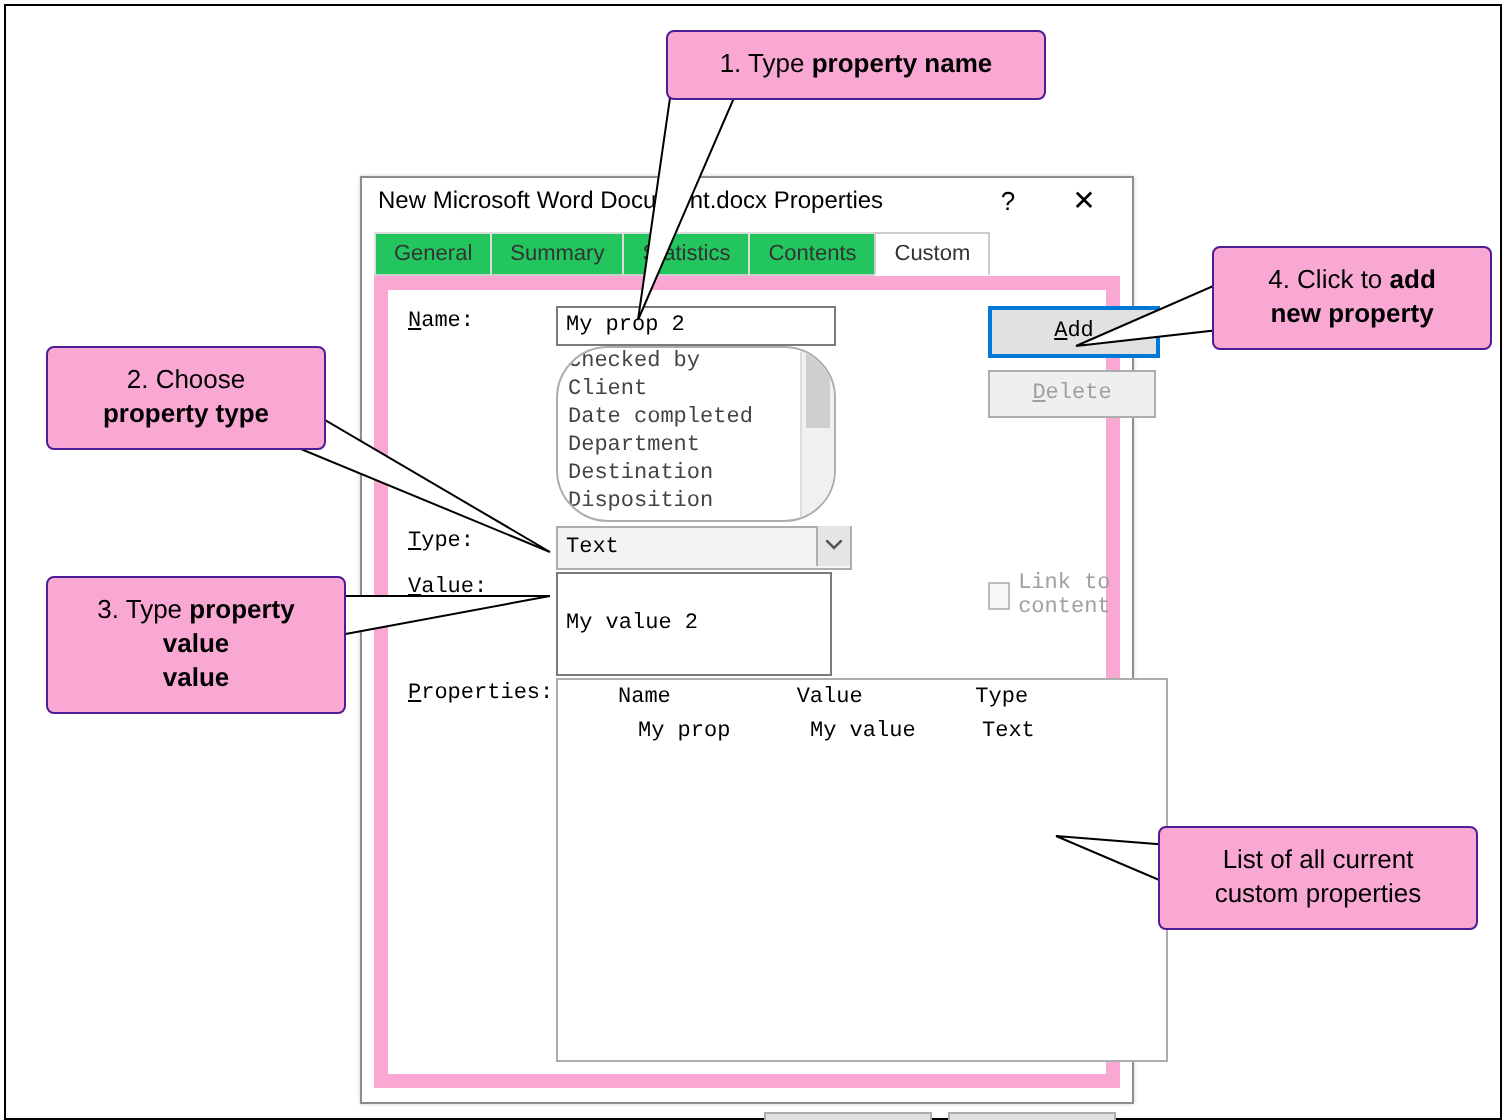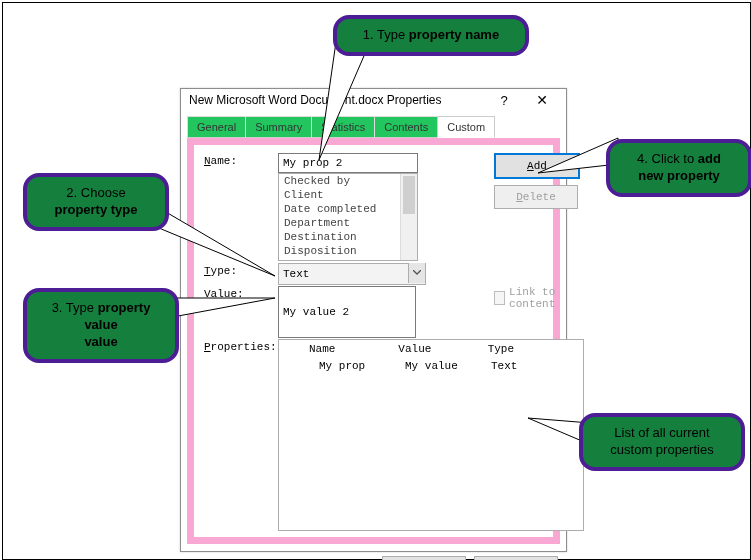--- a/index.html
+++ b/index.html
@@ -212,23 +212,23 @@
   .footer {
     display: flex;
     justify-content: flex-end;
     gap: 8px;
     padding: 6px 8px 6px 0;
   }
 
   
   .callout {
     position: absolute;
-    background: #15803d;
-    border: 4px solid #4c1d95;
-    border-radius: 16px;
+    background: #f9a8d4;
+    border: 1px solid #4c1d95;
+    border-radius: 4px;
     padding: 8px 14px;
     text-align: center;
     font-size: 13px;
     line-height: 1.3;
     z-index: 20;
   }
   .callout b { font-weight: bold; }
 
   svg.pointer {
     position: absolute;
@@ -260,21 +260,21 @@
     <div class="tab">Summary</div>
     <div class="tab">Statistics</div>
     <div class="tab">Contents</div>
     <div class="tab active">Custom</div>
   </div>
 
   <div class="tab-panel">
     <div class="lbl"><u>N</u>ame:</div>
     <div>
       <input class="name-input" value="My prop 2" style="">
-      <div class="name-list" style="margin-top:0;">
+      <div class="name-list" style="margin-top:0;border-radius:26px;">
         <div class="item">Checked by</div>
         <div class="item">Client</div>
         <div class="item">Date completed</div>
         <div class="item">Department</div>
         <div class="item">Destination</div>
         <div class="item">Disposition</div>
         <div class="scrollbar">
               <div class="thumb"></div>
             </div>
       </div>
@@ -337,21 +337,21 @@
   <polygon points="0,0 0,26 150,88"></polygon>
 </svg>
 
 <div class="callout" style="left:20px; top:285px; width:120px;">
   <span>3. Type </span><b>property value</b><br><b>value</b>
 </div>
 <svg class="pointer" style="left:132px; top:295px;" width="140" height="30">
   <polygon points="0,0 0,26 140,0"></polygon>
 </svg>
 
-<div class="callout" style="left:603px; top:136px; width:110px;text-align:center;">
+<div class="callout" style="left:603px; top:120px; width:110px;text-align:center;">
   <span>4. Click to </span><b>add new property</b>
 </div>
 <svg class="pointer" style="left:535px; top:135px;" width="80" height="40">
   <polygon points="80,0 80,26 0,35"></polygon>
 </svg>
 
 <div class="callout" style="left:576px; top:410px; width:130px;">
   <span>List of all current</span><br><span>custom properties</span>
 </div>
 <svg class="pointer" style="left:525px; top:415px;" width="75" height="40">

